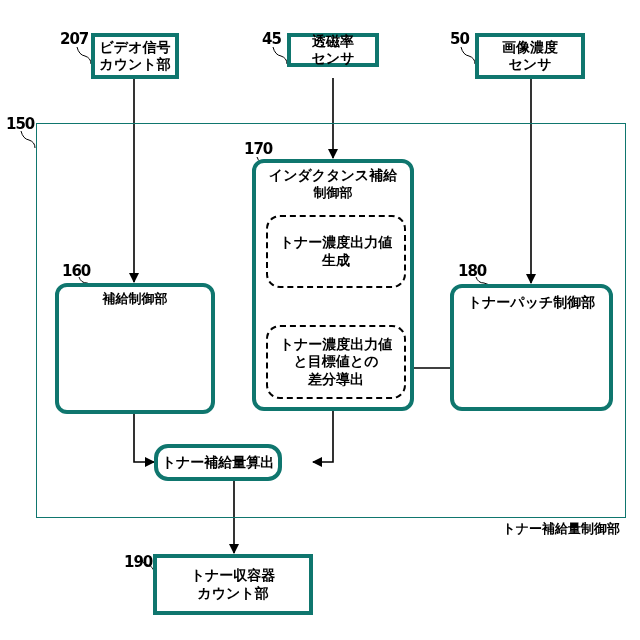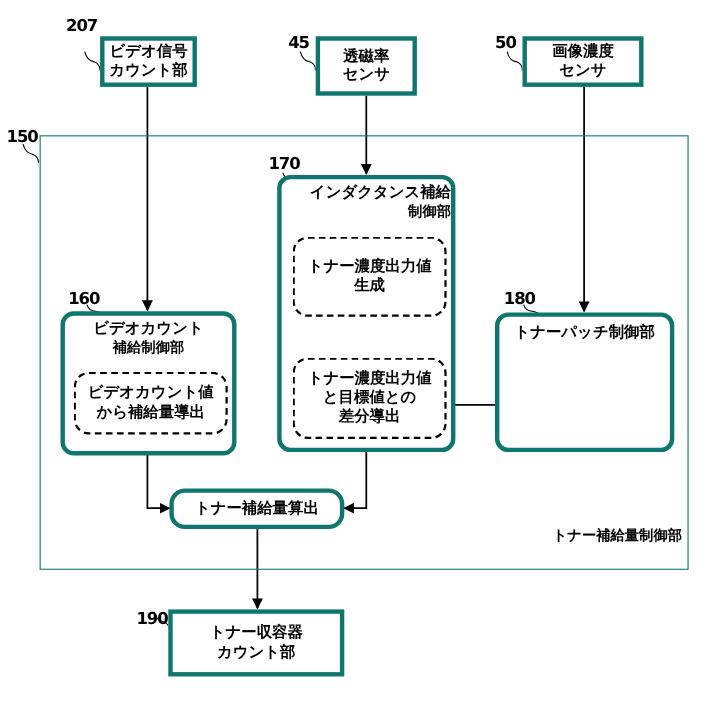--- a/index.html
+++ b/index.html
@@ -47,77 +47,72 @@
     <path d="M273,47 q2,8 8,9 q6,2 6,8"></path>
     <path d="M461,47 q2,8 8,9 q6,2 6,8"></path>
     <path d="M21,131 q2,8 8,9 q6,2 6,8"></path>
     <path d="M257,157 q2,6 8,6 q6,1 8,5"></path>
     <path d="M79,277 q2,6 8,6 q6,1 8,5"></path>
     <path d="M476,277 q2,6 8,6 q6,1 8,5"></path>
     <path d="M140,556 q2,8 8,9 q6,2 6,8"></path>
   </g>
 </svg>
 
-<div class="ref" style="left:60px;top:14px;">207</div>
+<div class="ref" style="left:60px;top:30px;">207</div>
 <div class="box center" style="left:91px;top:33px;width:88px;height:46px;">
   <div class="lbl t14" style="position:static">ビデオ信号</div>
   <div class="lbl t14" style="position:static">カウント部</div>
 </div>
 
 <div class="ref" style="left:262px;top:30px;">45</div>
-<div class="box center" style="left:287px;top:33px;width:92px;height:54px;font-family:Liberation Serif, serif;">
+<div class="box center" style="left:287px;top:33px;width:92px;height:34px;font-family:Liberation Serif, serif;">
   <div class="lbl t14" style="position:static">透磁率</div>
   <div class="lbl t14" style="position:static">センサ</div>
 </div>
 
 <div class="ref" style="left:450px;top:30px;">50</div>
 <div class="box center" style="left:475px;top:33px;width:110px;height:46px;">
   <div class="lbl t14" style="position:static">画像濃度</div>
   <div class="lbl t14" style="position:static">センサ</div>
 </div>
 
 <div class="ref" style="left:6px;top:115px;">150</div>
 <div class="box" style="left:36px;top:123px;width:590px;height:395px;border-width:1.6px;background:transparent;"></div>
-<div class="lbl t13" style="right:20px;top:480px;">トナー補給量制御部</div>
+<div class="lbl t13" style="right:20px;top:521px;">トナー補給量制御部</div>
 
 <div class="ref" style="left:244px;top:140px;">170</div>
 <div class="box rbox" style="left:252px;top:159px;width:162px;height:252px;">
-  <div class="lbl t14" style="left:0;right:0;top:4px;text-align:right;">
+  <div class="lbl t14" style="left:0;right:0;top:4px;">
     <div>インダクタンス補給</div>
     <div class="t13">制御部</div>
   </div>
   <div class="dash center" style="left:10px;top:52px;width:140px;height:73px;">
     <div class="lbl t14" style="position:static">トナー濃度出力値</div>
     <div class="lbl t14" style="position:static">生成</div>
   </div>
   <div class="dash center" style="left:10px;top:162px;width:140px;height:74px;">
     <div class="lbl t14" style="position:static">トナー濃度出力値</div>
     <div class="lbl t14" style="position:static">と目標値との</div>
     <div class="lbl t14" style="position:static">差分導出</div>
   </div>
 </div>
 
 <div class="ref" style="left:62px;top:262px;">160</div>
 <div class="box rbox" style="left:55px;top:283px;width:160px;height:131px;">
   <div class="lbl t14" style="left:0;right:0;top:4px;">
-    <div>ビデオカウント</div>
     <div class="t13">補給制御部</div>
-  </div>
-  <div class="dash center" style="left:8px;top:51px;width:140px;height:57px;">
-    <div class="lbl t14" style="position:static">ビデオカウント値</div>
-    <div class="lbl t14" style="position:static">から補給量導出</div>
   </div>
 </div>
 
 <div class="ref" style="left:458px;top:262px;">180</div>
 <div class="box rbox" style="left:450px;top:284px;width:163px;height:127px;">
   <div class="lbl t14" style="left:0;right:0;top:6px;">トナーパッチ制御部</div>
 </div>
 
-<div class="box rbox center" style="left:154px;top:444px;width:159px;height:37px;border-radius:14px;">
+<div class="box rbox center" style="left:154px;top:444px;width:128px;height:37px;border-radius:14px;">
   <div class="lbl t14" style="position:static">トナー補給量算出</div>
 </div>
 
 <div class="ref" style="left:124px;top:553px;">190</div>
 <div class="box center" style="left:153px;top:554px;width:160px;height:61px;">
   <div class="lbl t14" style="position:static">トナー収容器</div>
   <div class="lbl t14" style="position:static">カウント部</div>
 </div>
 
 </body></html>

